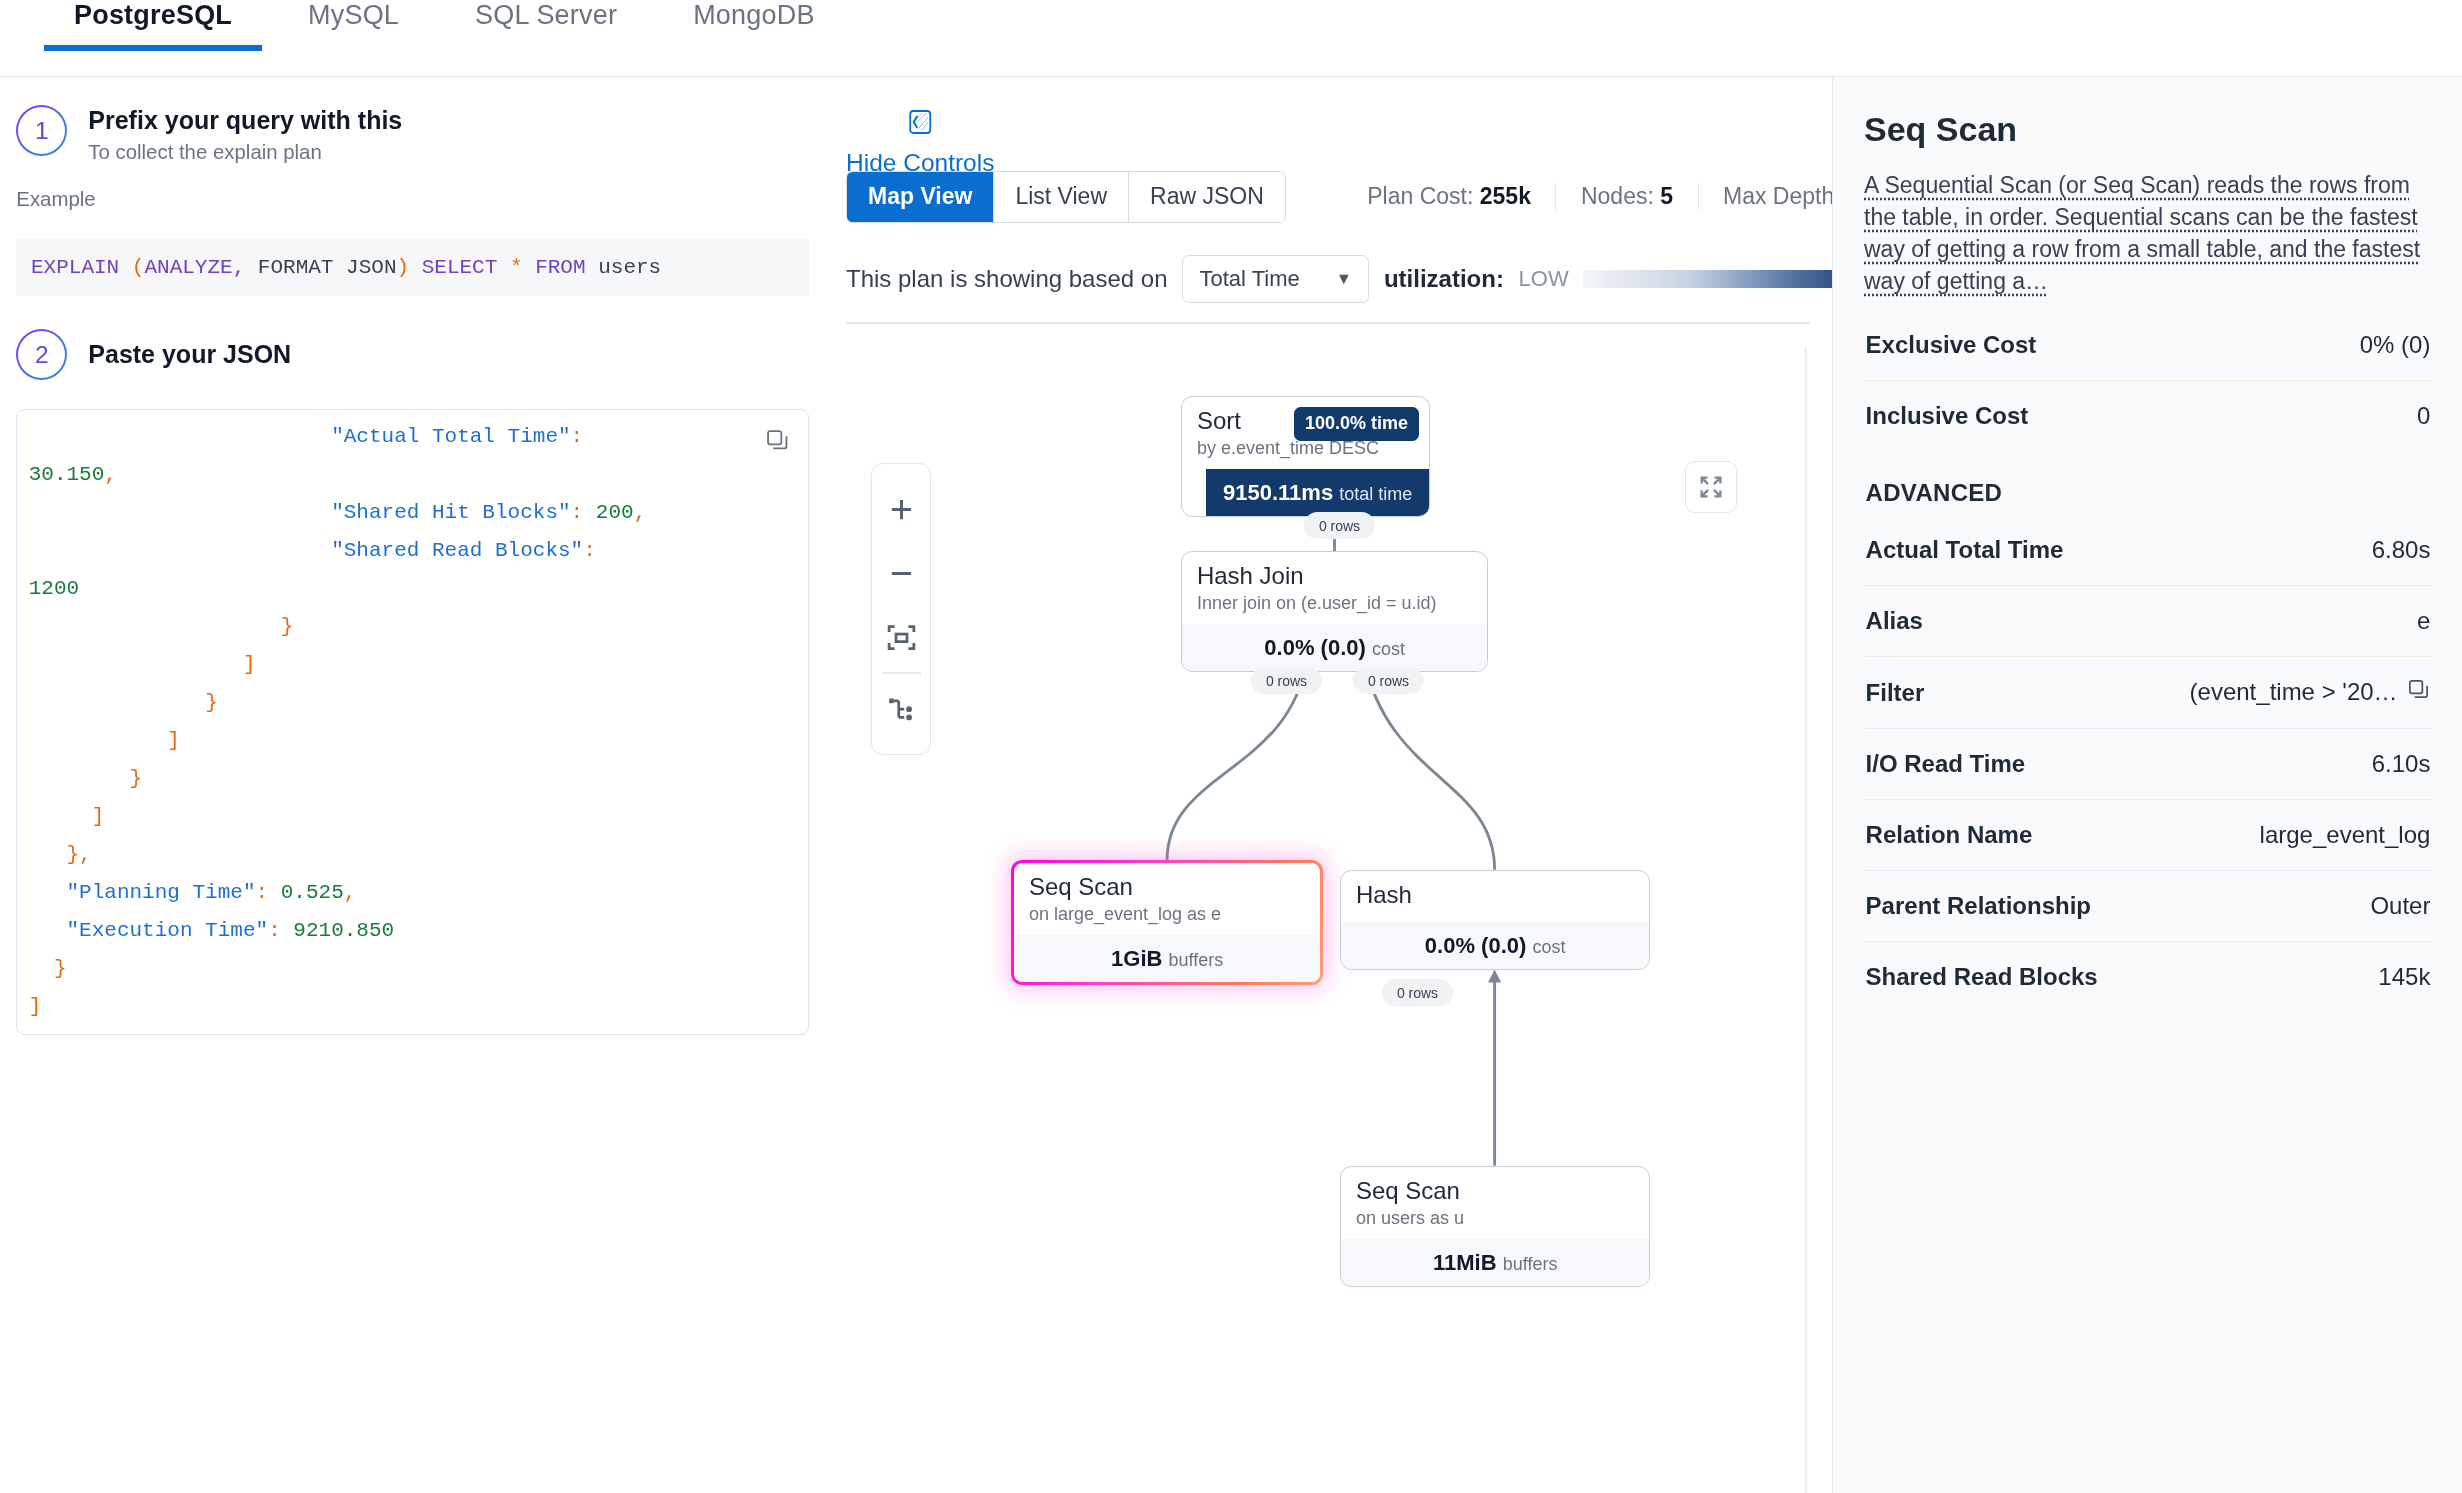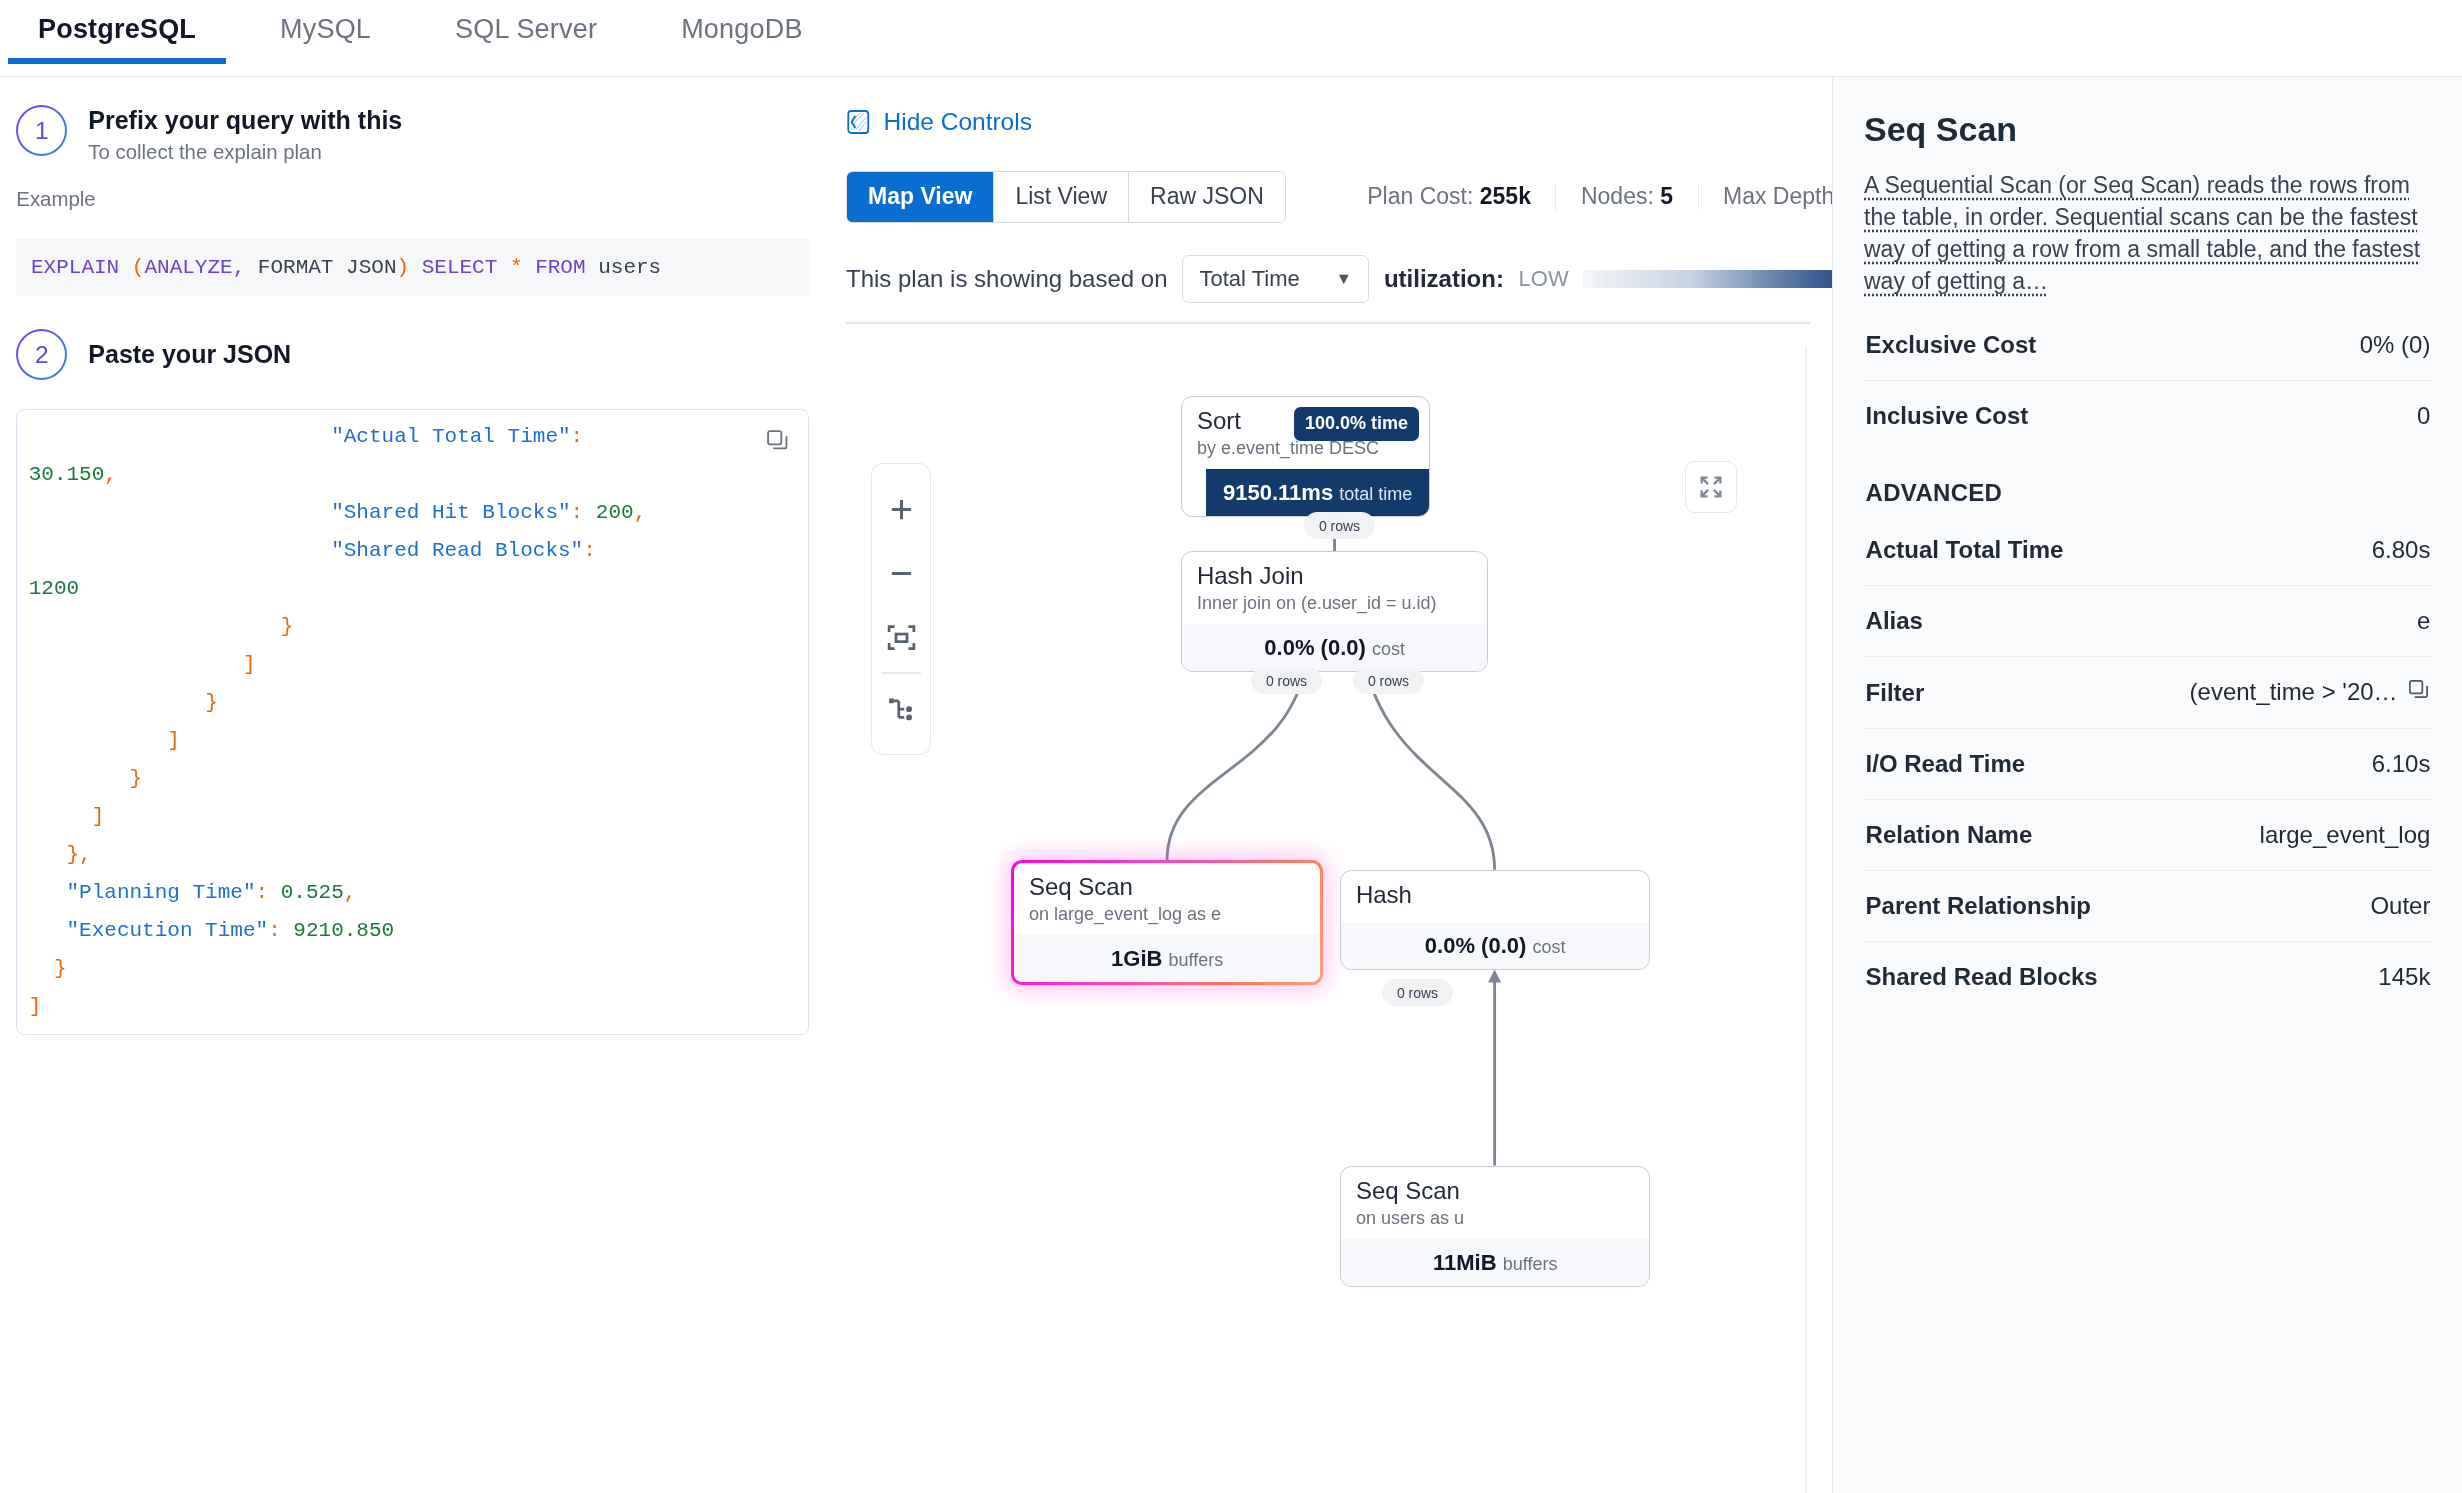--- a/index.html
+++ b/index.html
@@ -8,21 +8,21 @@
     background: #ffffff;
     font-family: "Liberation Sans", sans-serif;
     color: #1f2937;
     overflow: hidden;
   }
 
   
   .dbtabs {
     position: absolute; top: 0; left: 0; width: 2462px; height: 77px;
     border-bottom: 1.6px solid #e5e7eb;
-    display: flex; align-items: center; gap: 8px;
+    display: flex; align-items: flex-start; padding-left: 36px; gap: 0;
   }
   .dbtab {
     font-size: 27px; color: #6b7280; padding: 0 38px 18px 38px;
     position: relative; cursor: pointer; letter-spacing: 0.2px;
   }
   .dbtab.active { color: #111827; font-weight: 700; }
   .dbtab.active::after {
     content: ""; position: absolute; left: 8.2px; right: 8.2px; bottom: -1.6px;
     height: 5.7px; background: #0a6ed1;
   }
@@ -64,21 +64,21 @@
   .jsonbox pre { font-family: inherit; font-size: inherit; line-height: inherit; white-space: pre; }
   .jk { color: #1d6fd4; }
   .jv { color: #1a7a3c; }
   .jp { color: #e8690b; }
 
   
   .main { position: absolute; top: 77px; left: 825px; width: 1637px; height: 1417px; }
 
   .hidectrl {
     position: absolute; left: 21px; top: 31px; display: flex; align-items: center; gap: 13px;
-    color: #0a6ed1; font-size: 24.5px; cursor: pointer;
+    color: #0a6ed1; font-size: 24.5px; cursor: pointer; flex-direction: column;
   }
 
   .ctrlrow { position: absolute; left: 21px; top: 94px; display: flex; align-items: center; gap: 29px; }
   .segbtns { display: flex; border: 1.6px solid #d6dbe3; border-radius: 6.5px; overflow: hidden; }
   .segbtn { font-size: 23px; padding: 11.4px 21px; background: #fff; color: #374151; cursor: pointer;
             border-right: 1.6px solid #d6dbe3; }
   .segbtn:last-child { border-right: none; }
   .segbtn.active { background: #0a6ed1; color: #fff; font-weight: 600; }
 
   .stats { display: flex; align-items: center; margin-left: 28px; font-size: 23px; color: #6b7280; }

